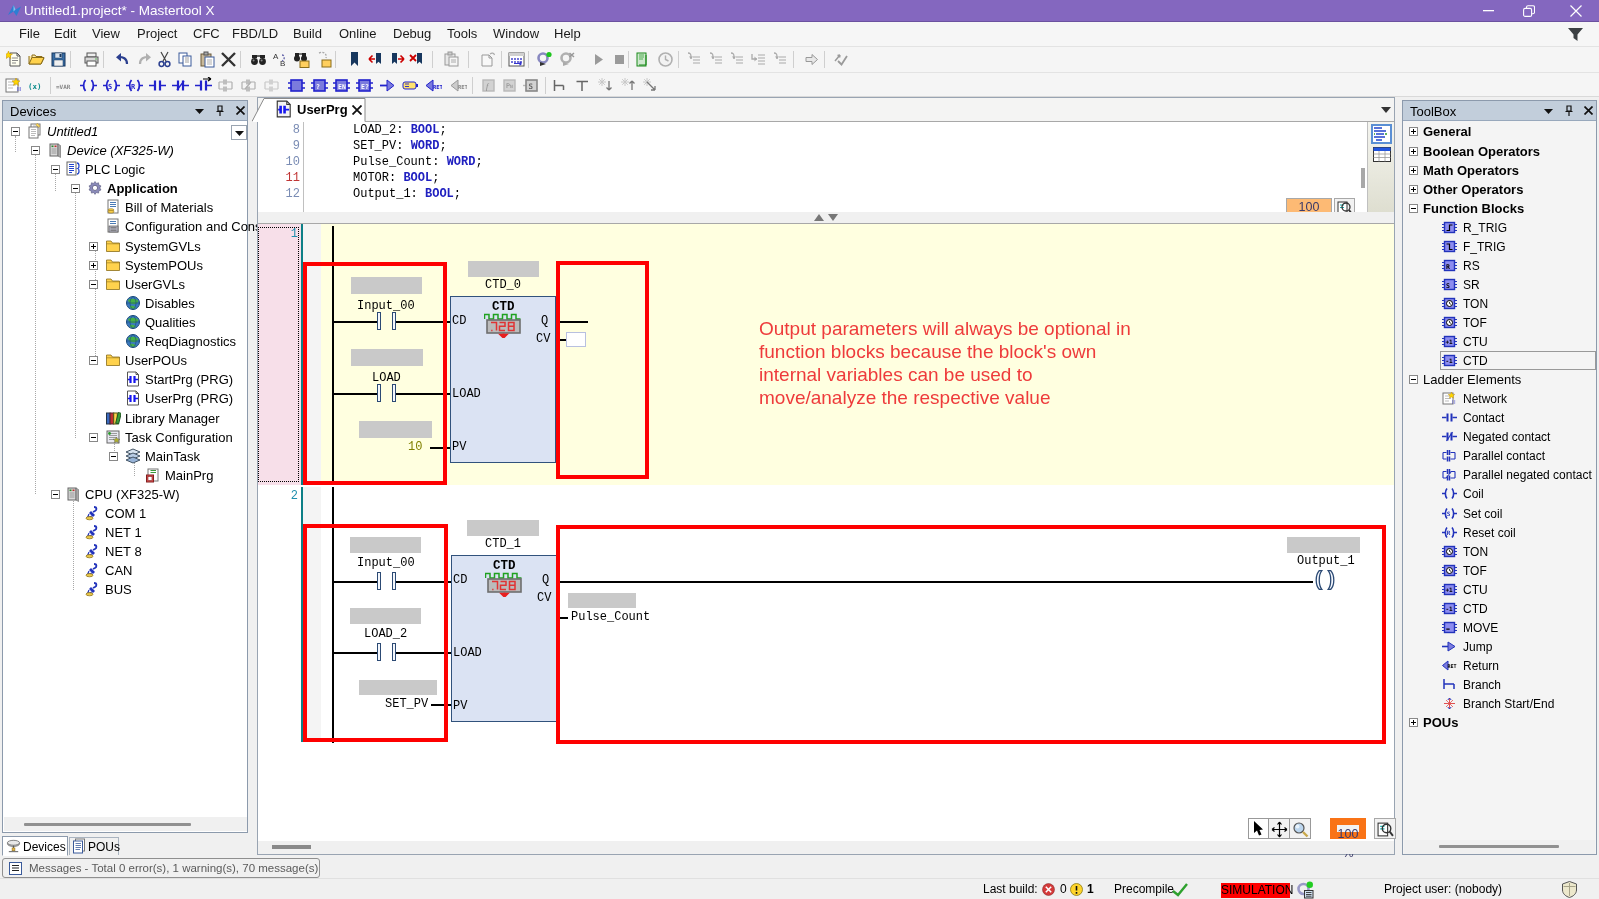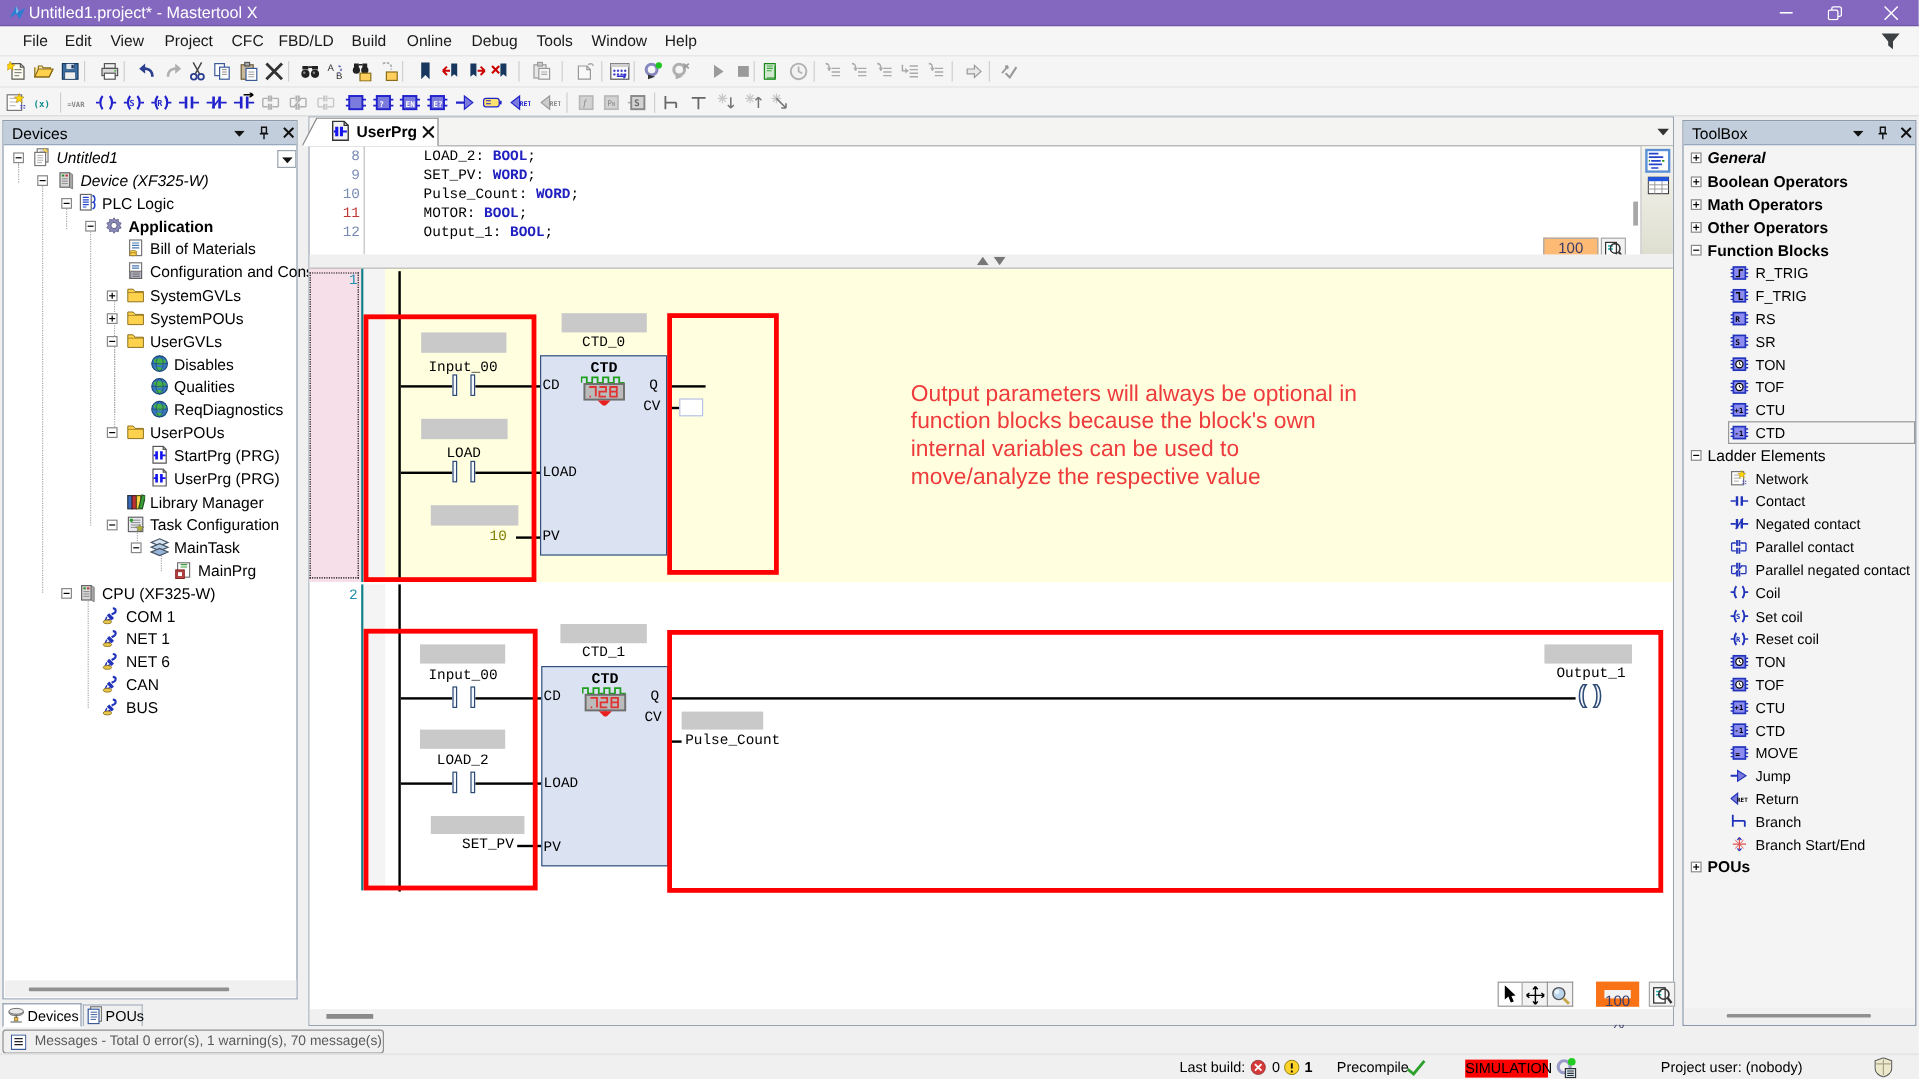--- a/index.html
+++ b/index.html
@@ -628,21 +628,21 @@
           </svg></span>
 <span class="abs" style="left:102px;top:2px;">NET 1</span>
 </div>
 <div class="trow" style="left:0;top:420px;width:244px;">
 <span class="abs" style="left:82px;top:1px;"><svg width="16" height="16" viewBox="0 0 16 16">
             <path d="M9 2 C12 2 12 5 10 6 L8 7" fill="none" stroke="#2233bb" stroke-width="1.8"></path>
             <path d="M6 6 L10 10 L8 12 L4 8 Z" fill="#2233bb"></path>
             <path d="M4 9 L2.5 12.5 L7 11" fill="none" stroke="#2233bb" stroke-width="1.2"></path>
             <ellipse cx="4.5" cy="13.2" rx="3.5" ry="1.6" fill="#e8c84a" stroke="#8a6d1a" stroke-width="0.7"></ellipse>
           </svg></span>
-<span class="abs" style="left:102px;top:2px;">NET 6</span>
+<span class="abs" style="left:102px;top:2px;">NET 8</span>
 </div>
 <div class="trow" style="left:0;top:439px;width:244px;">
 <span class="abs" style="left:82px;top:1px;"><svg width="16" height="16" viewBox="0 0 16 16">
             <path d="M9 2 C12 2 12 5 10 6 L8 7" fill="none" stroke="#2233bb" stroke-width="1.8"></path>
             <path d="M6 6 L10 10 L8 12 L4 8 Z" fill="#2233bb"></path>
             <path d="M4 9 L2.5 12.5 L7 11" fill="none" stroke="#2233bb" stroke-width="1.2"></path>
             <ellipse cx="4.5" cy="13.2" rx="3.5" ry="1.6" fill="#e8c84a" stroke="#8a6d1a" stroke-width="0.7"></ellipse>
           </svg></span>
 <span class="abs" style="left:102px;top:2px;">CAN</span>
 </div>
@@ -918,21 +918,21 @@
       </svg>
 <svg class="abs" style="left:161px;top:4px" width="10" height="12" viewBox="0 0 10 12">
         <path d="M3 1 H7 V6 H3 Z" fill="none" stroke="#111" stroke-width="1.2"></path>
         <path d="M1.5 6.5 H8.5 M5 7 V11" stroke="#111" stroke-width="1.2"></path>
       </svg>
 <svg class="abs" style="left:181px;top:5px" width="9" height="9" viewBox="0 0 9 9">
         <path d="M0.5 0.5 L8.5 8.5 M8.5 0.5 L0.5 8.5" stroke="#111" stroke-width="1.7"></path>
       </svg>
 </div>
 <div id="tbx" style="position:absolute;left:0;top:21px;right:0;bottom:0;">
-<div class="trow" style="left:0;top:0px;width:193px;font-style:italic;">
+<div class="trow" style="left:0;top:0px;width:193px;">
         <span class="ebox" style="left:6px;top:5px;">
           <i style="position:absolute;left:1px;top:3px;width:5px;height:1px;background:#000;display:block"></i>
           <i style="position:absolute;left:3px;top:1px;width:1px;height:5px;background:#000;display:block"></i>
         </span>
         <span class="abs" style="left:20px;top:2px;font-weight:bold;">General</span>
       </div>
 <div class="trow" style="left:0;top:20px;width:193px;">
         <span class="ebox" style="left:6px;top:5px;">
           <i style="position:absolute;left:1px;top:3px;width:5px;height:1px;background:#000;display:block"></i>
           <i style="position:absolute;left:3px;top:1px;width:1px;height:5px;background:#000;display:block"></i>

